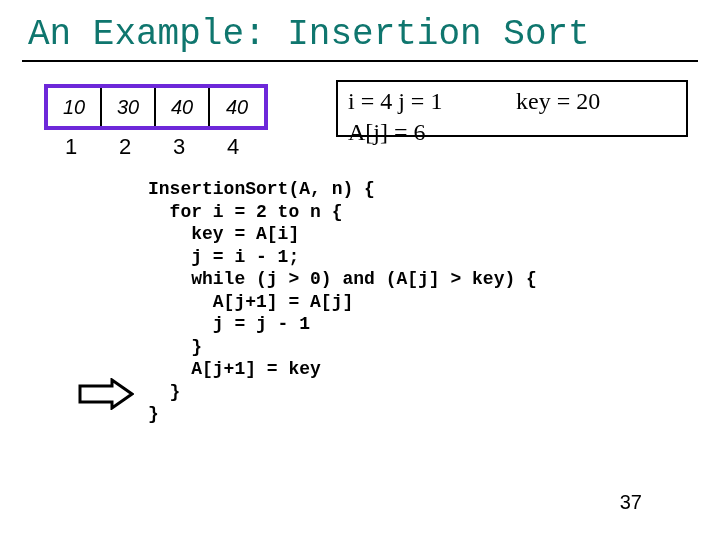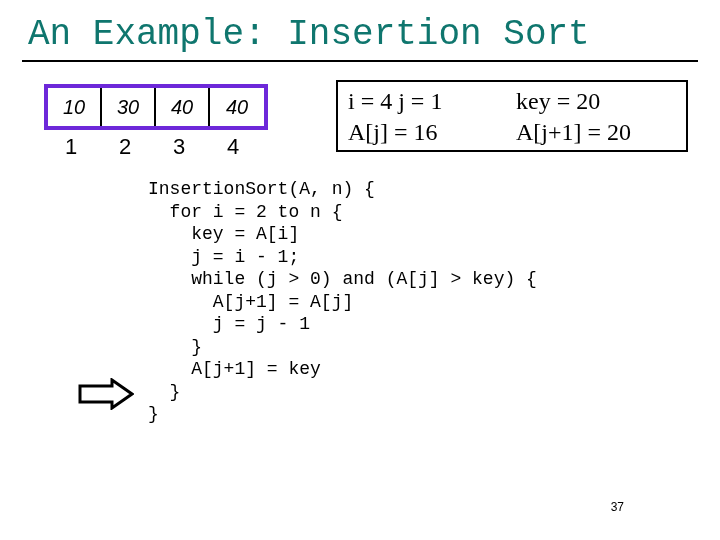--- a/index.html
+++ b/index.html
@@ -57,50 +57,50 @@
     width: 54px;
     text-align: center;
     font-size: 22px;
     padding-top: 6px;
   }
   .status-box {
     position: absolute;
     top: 80px;
     left: 336px;
     width: 352px;
-    height: 72px;
+    height: 57px;
     border: 2px solid #000;
     font-family: "Times New Roman", Times, serif;
     font-size: 24px;
     padding: 4px 10px;
     line-height: 1.3;
   }
   .status-line { display: flex; }
   .status-left { flex: 1; }
   .status-right { width: 160px; margin-left: 23px; }
   .code {
     position: absolute;
     top: 178px;
     left: 148px;
     font-family: "Courier New", Courier, monospace;
     font-size: 18px;
-    font-weight: normal;
+    font-weight: bold;
     white-space: pre;
     line-height: 1.25;
   }
   .arrow {
     position: absolute;
     top: 378px;
     left: 78px;
   }
   .pagenum {
     position: absolute;
     bottom: 26px;
-    right: 96px;
-    font-size: 12px;
+    right: 78px;
+    font-size: 20px;
   }
 </style>
 </head>
 <body>
 
 <div class="title">An Example: Insertion Sort</div>
 <div class="title-underline"></div>
 
 <div class="array-row">
   <div class="cell">10</div>
@@ -115,22 +115,21 @@
   <div class="idx">3</div>
   <div class="idx">4</div>
 </div>
 
 <div class="status-box">
   <div class="status-line">
     <span class="status-left">i = 4    j = 1</span>
     <span class="status-right">key = 20</span>
   </div>
   <div class="status-line">
-    <span class="status-left">A[j] = 16</span>
-    <span class="status-right">A[j+1] = 20</span>
+    <span class="status-left">A[j] = 6</span>
   </div>
 </div>
 
 <div class="code">InsertionSort(A, n) {
   for i = 2 to n {
     key = A[i]
     j = i - 1;
     while (j &gt; 0) and (A[j] &gt; key) {
       A[j+1] = A[j]
       j = j - 1

